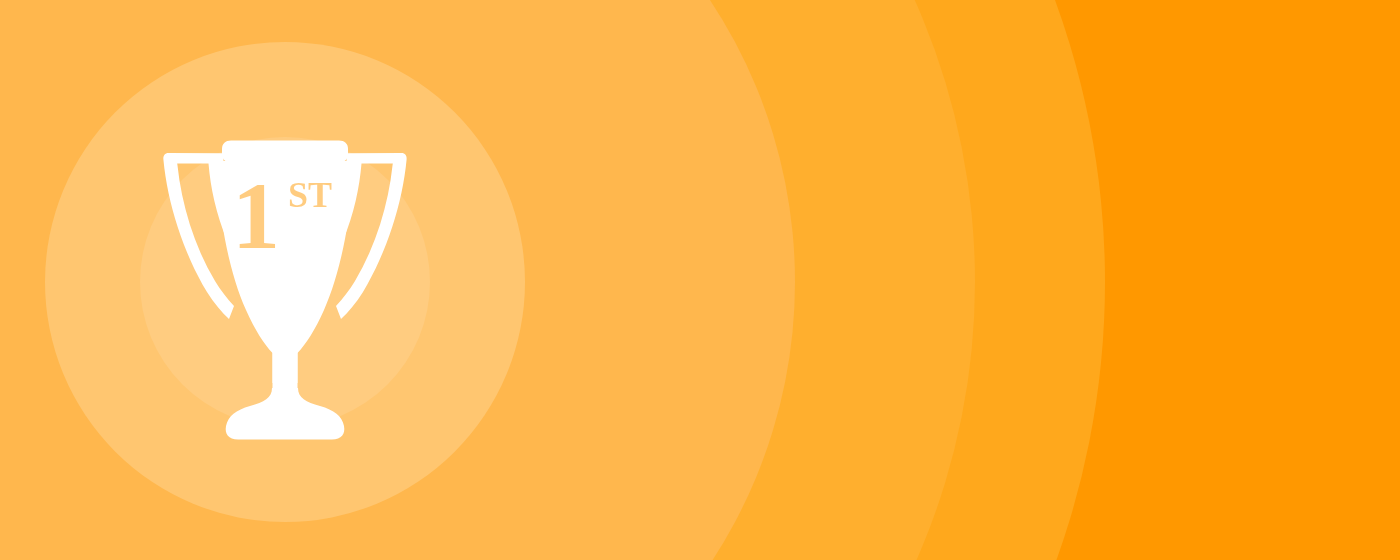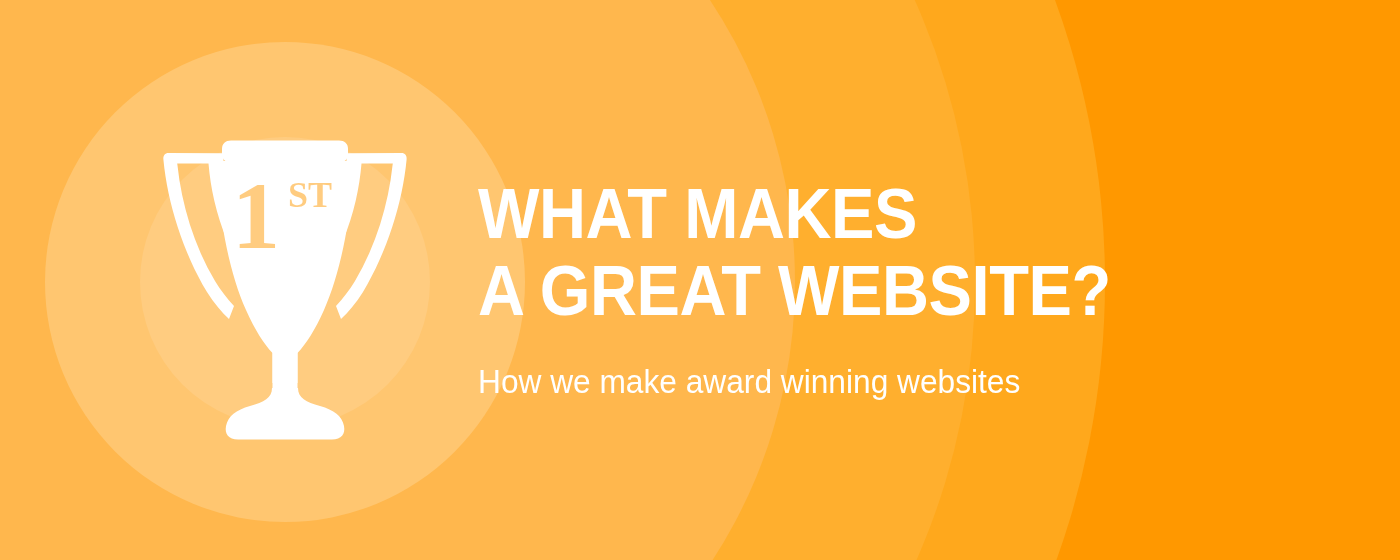--- a/index.html
+++ b/index.html
@@ -155,22 +155,15 @@
                    C76,270 68,276 66,286
                    C64.5,294 68.5,299.5 78,299.5
                    L172,299.5
                    C181.5,299.5 185.5,294 184,286
                    C182,276 174,270 160,266
                    C146,262 138,258 138,248 Z"></path>
         </g>
       </svg>
     </div>
 
-    <div class="text-block">
-      <h1 class="headline" style="color: rgb(255, 255, 255);">
-        <span class="line">WHAT MAKES</span>
-        <span class="line">A GREAT WEBSITE?</span>
-      </h1>
-      <p class="subtitle" style="color: rgb(255, 255, 255);">How we make award winning websites</p>
-    </div>
 
   </div>
 </div>
 
 </body></html>

